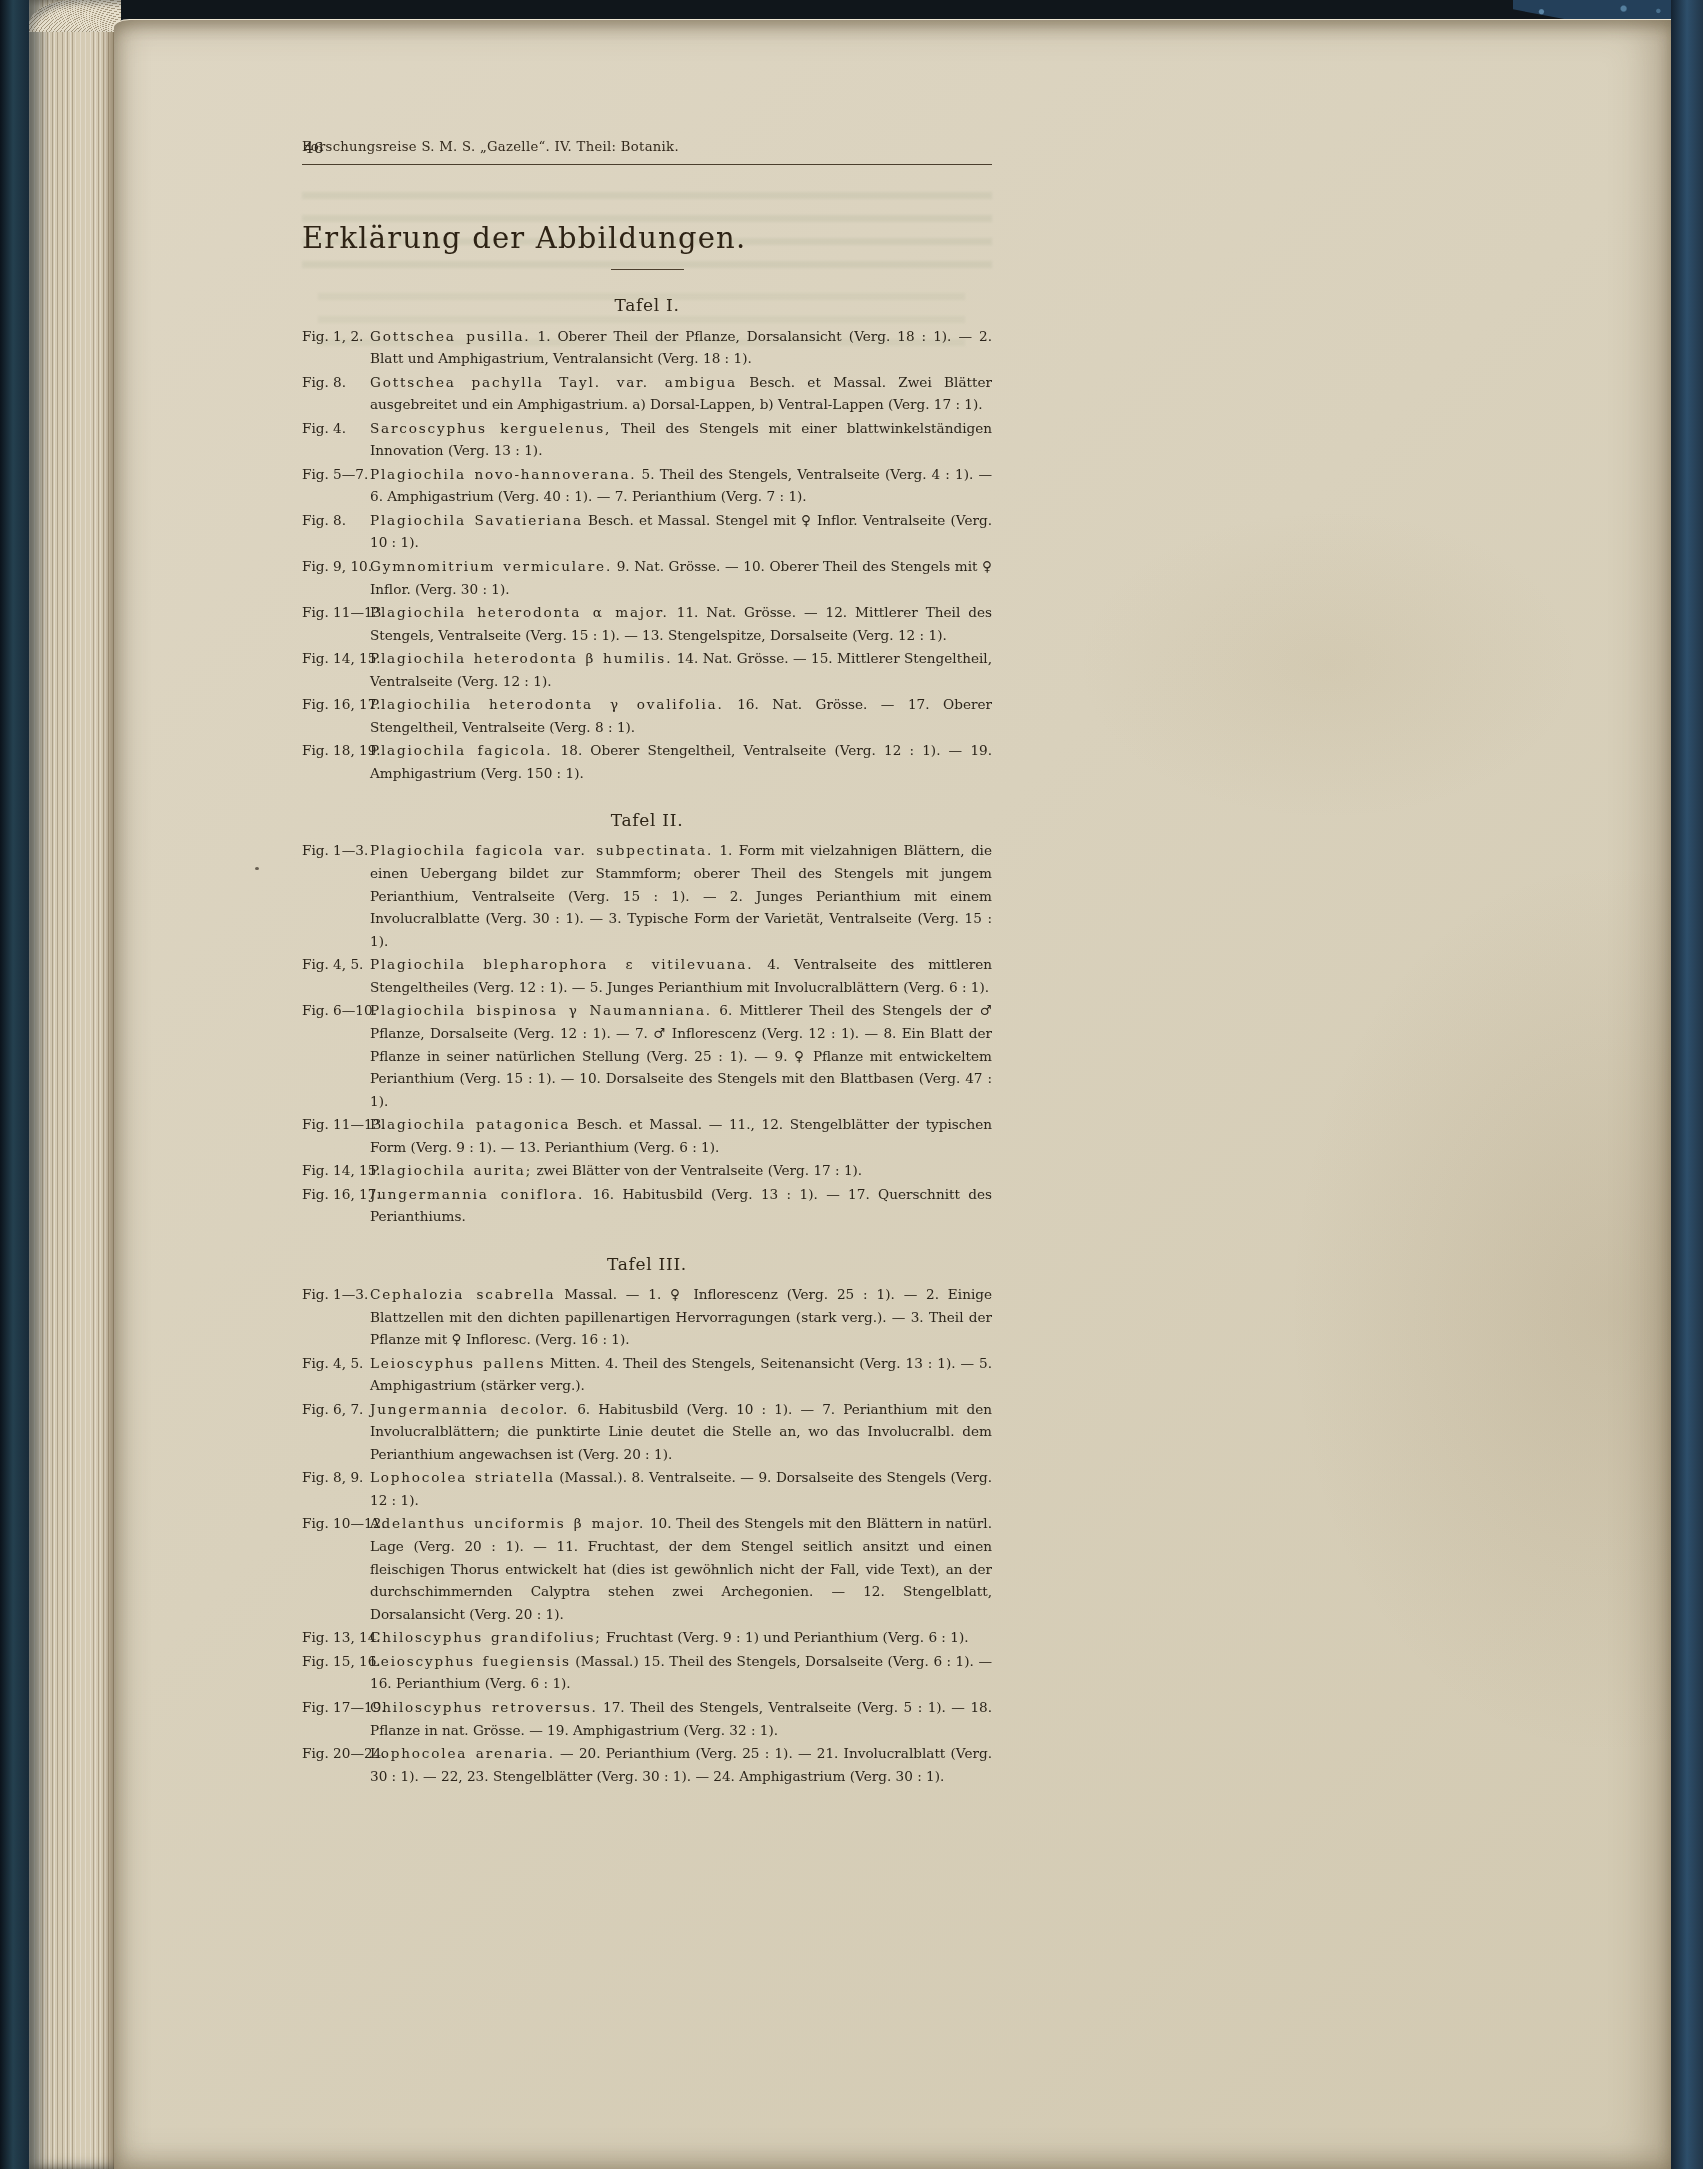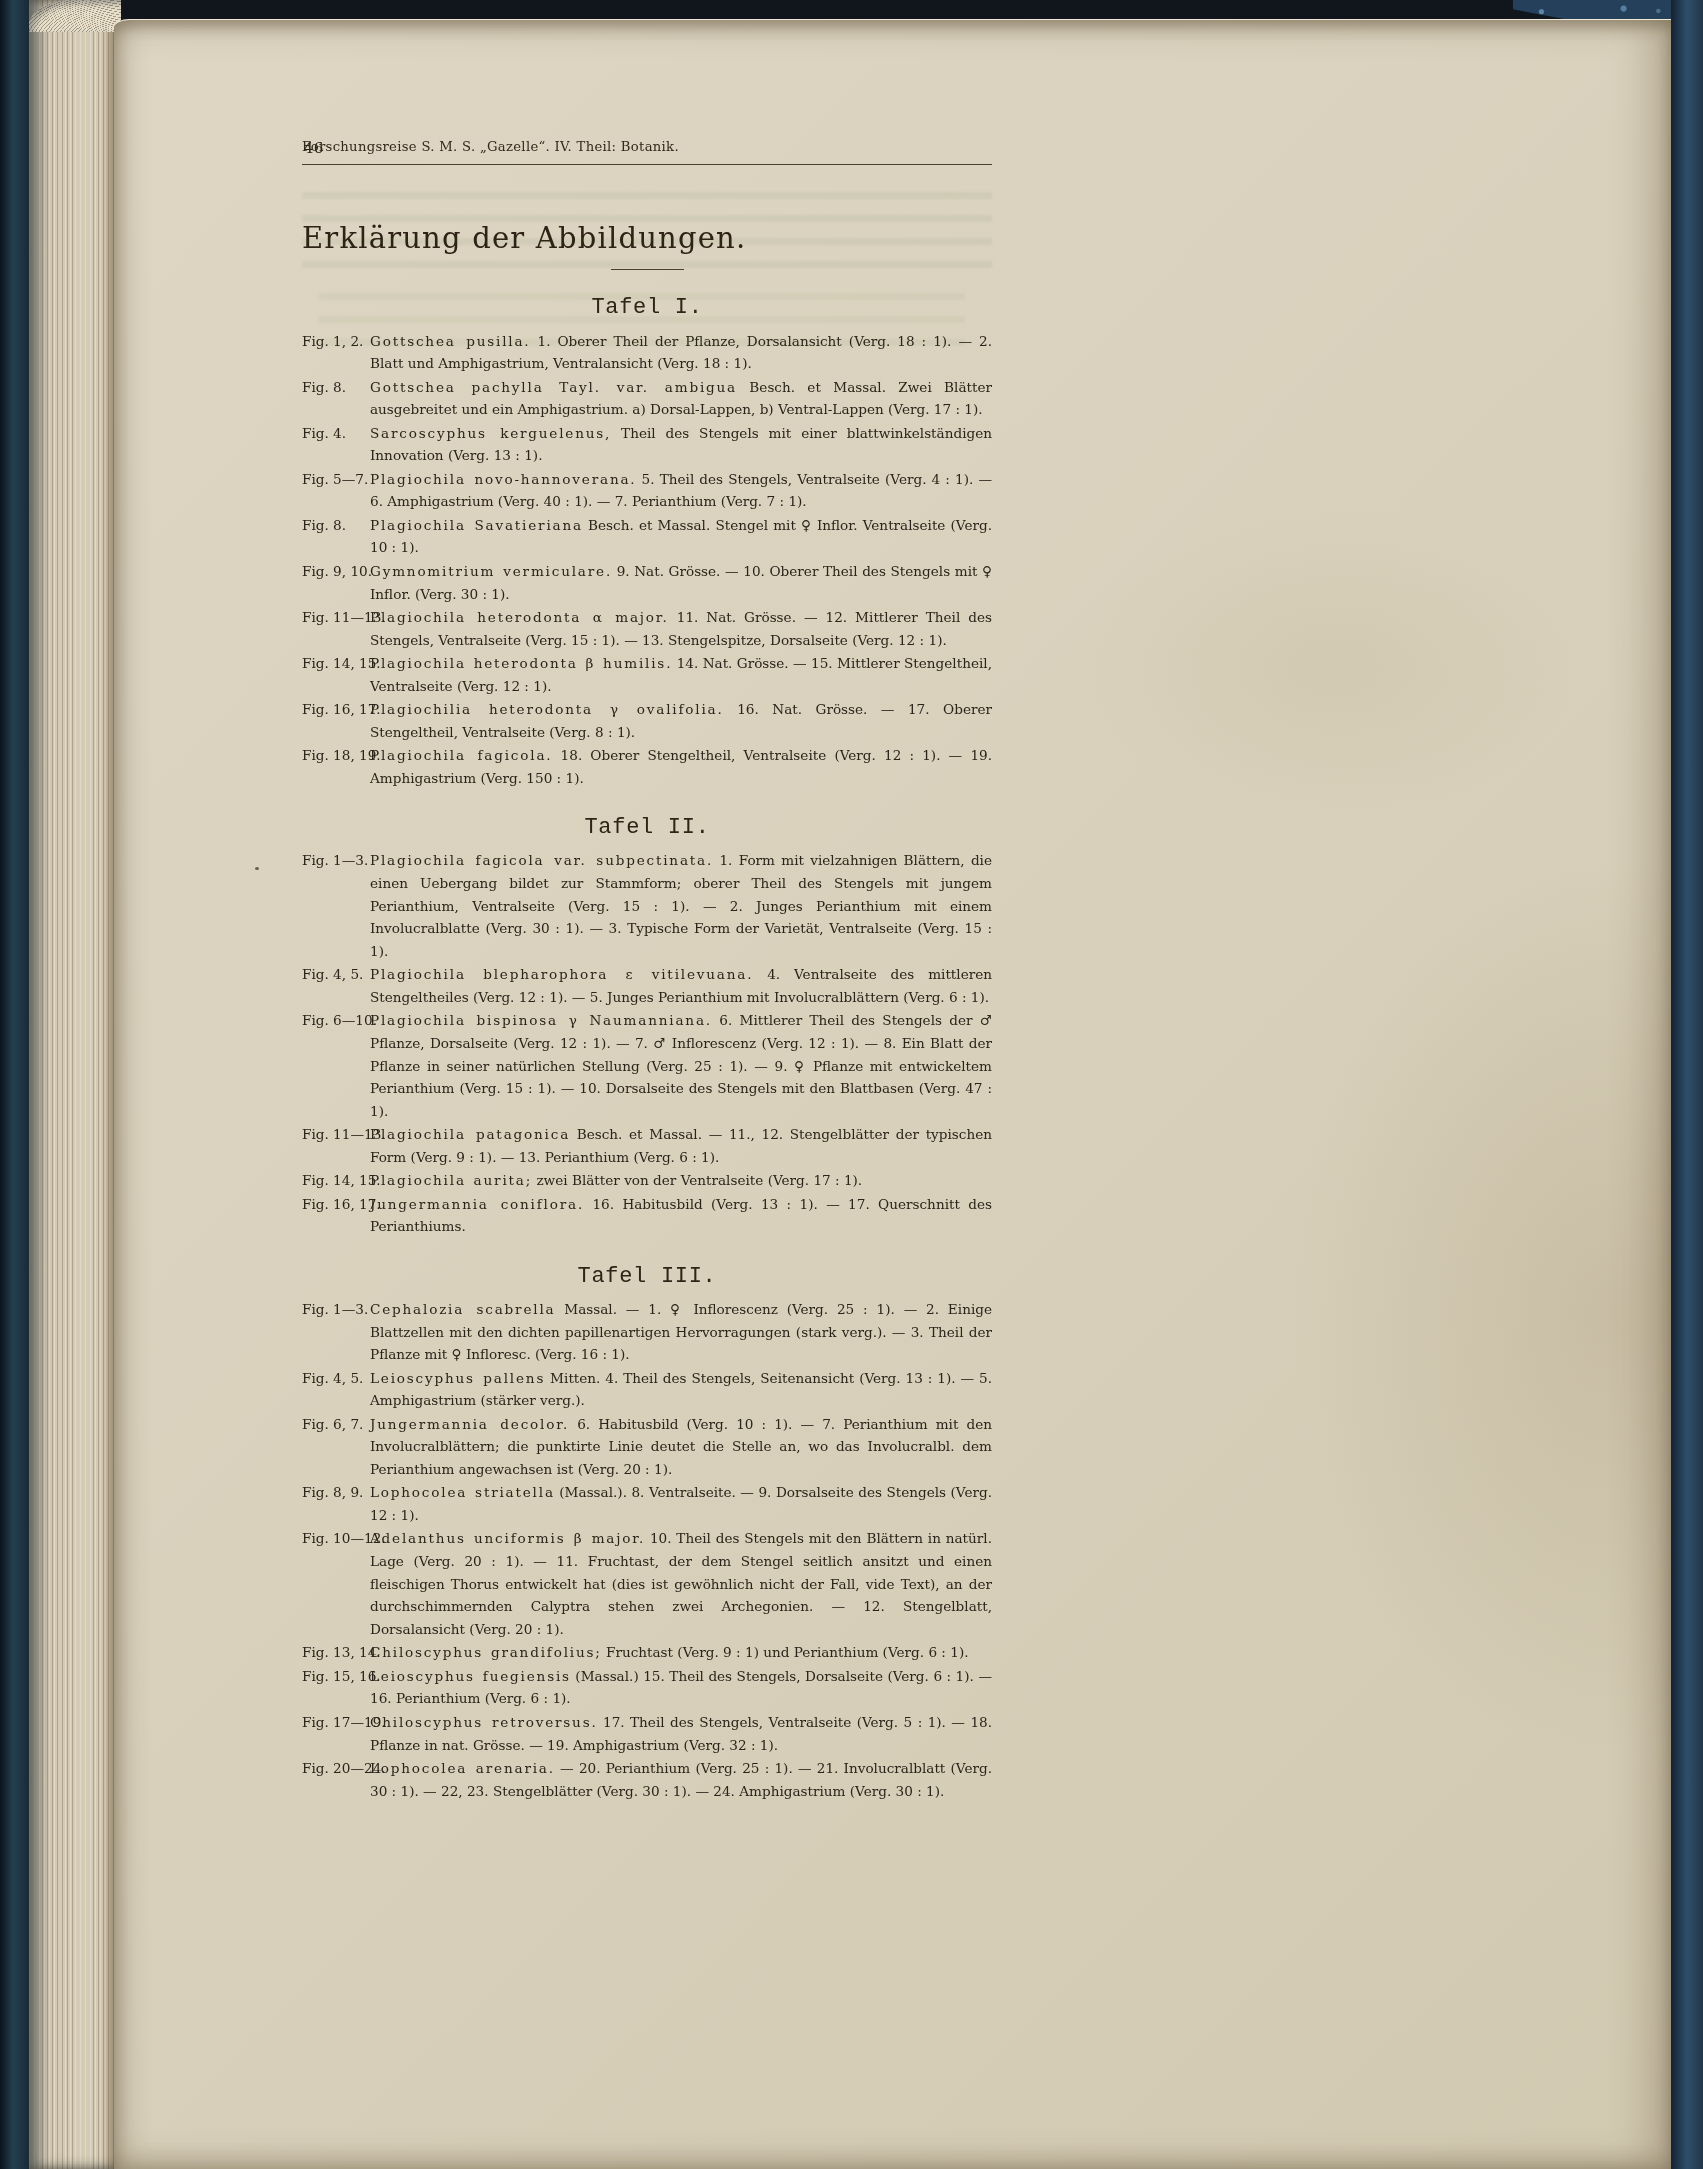--- a/index.html
+++ b/index.html
@@ -112,23 +112,22 @@
     color: #2e2315;
   }
   .title-rule {
     border: 0; border-top: 1.3px solid #4a3e2d;
     width: 73px; margin: 13.6px auto 0 auto;
   }
 
   .tafel {
     margin: 25.6px 0 9.4px 0;
     text-align: center;
-    font-size: 22px; font-weight: normal; letter-spacing: 0.7px;
+    font-size: 17px; font-weight: normal; letter-spacing: 0.7px;
     color: #2e2517;
-    font-family: Liberation Mono, monospace;
   }
   #sections { margin-top: 20.4px; }
 
   .entry {
     position: relative;
     margin: 0 0 0.9px 0;
     padding-left: 68px;
     font-size: 13.6px; line-height: 22.6px;
     text-align: justify;
   }

